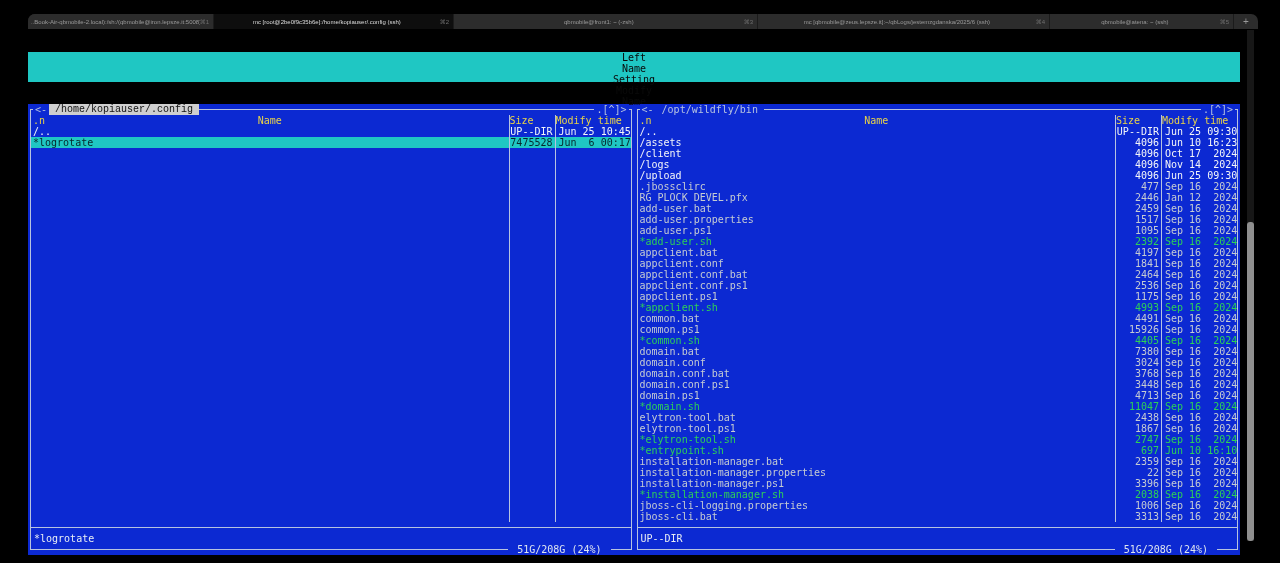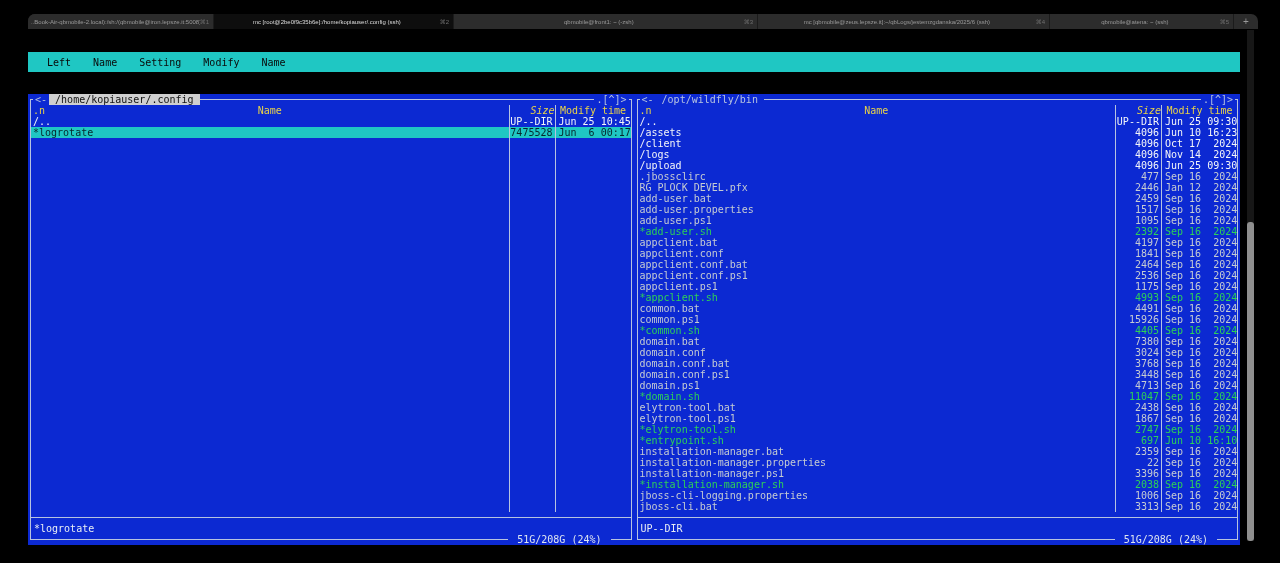--- a/index.html
+++ b/index.html
@@ -17,43 +17,43 @@
     font-size:6px; color:#9a9a9a; padding:0 3px; }
   .tab.active .t-title{ color:#dcdcdc; }
   .t-key{ font-size:6px; color:#6f6f6f; padding-right:4px; white-space:nowrap; }
   .tab-plus{ width:24px; color:#9a9a9a; font-size:10px; display:flex;
     align-items:center; justify-content:center; }
 
   
   #mc{ position:absolute; left:28px; top:30px; width:1212px; height:497px;
     font-size:10px; line-height:11px; white-space:pre; }
 
-  #menubar{ height:20px; background:var(--cyan,#1fc7c3); color:#0a0a0a;
-    display:flex; align-items:center; padding-left:8px; }
+  #menubar{ height:30px; background:var(--cyan,#1fc7c3); color:#0a0a0a;
+    display:flex; align-items:center; padding-left:0;flex-direction:column; }
   .mitem{ padding:0 11px; }
 
   #panels{ height:451px; background:var(--panel-bg,#0c29d2); display:flex;
     gap:5px; padding:0 2px; }
   .panel{ flex:1; margin-top:5px; height:441px; background:var(--panel-bg,#0c29d2);
     border:1px solid var(--frame,#b7c3e0); position:relative; padding-top:5px; }
 
   .ptitle{ position:absolute; top:-6px; left:0; right:0; height:11px;
     display:flex; line-height:11px; }
   .pmark{ background:var(--panel-bg,#0c29d2); color:var(--frame,#b7c3e0);
     padding:0 2px; margin-left:2px; }
   .pmark:last-child{ margin-left:0; margin-right:2px; }
   .ppath{ background:var(--panel-bg,#0c29d2); color:var(--frame,#b7c3e0); }
-  .ppath.on{ background:#cfcfcf; color:#101010; }
+  .ppath.on{ background:#cfcfcf; color:#101010;font-family:Liberation Mono, monospace; }
   .pflex{ flex:1; }
 
   .phead{ height:11px; display:flex; color:var(--yellow,#e9d348); }
   .h-name{ flex:1; position:relative; text-align:center; overflow:hidden; }
   .h-sort{ position:absolute; left:2px; top:0; }
-  .h-size{ width:46px; border-left:1px solid var(--frame,#b7c3e0); text-align:right;font-style:italic; }
-  .h-mtime{ width:76px; border-left:1px solid var(--frame,#b7c3e0); text-align:center; }
+  .h-size{ width:46px; border-left:1px solid var(--frame,#b7c3e0); text-align:left; }
+  .h-mtime{ width:76px; border-left:1px solid var(--frame,#b7c3e0); text-align:left; }
 
   .pbody{ height:396px; overflow:hidden; }
   .prow{ height:11px; display:flex; }
   .c-name{ flex:1; padding-left:2px; overflow:hidden; }
   .c-size{ width:46px; border-left:1px solid var(--frame,#b7c3e0);
     text-align:right; padding-right:2px; }
   .c-mtime{ width:76px; border-left:1px solid var(--frame,#b7c3e0); padding-left:3px; }
   .t-dir{ color:var(--white,#f4f6f8); }
   .t-file{ color:var(--gray,#c6ccd2); }
   .t-exec{ color:var(--green,#2ed157); }

